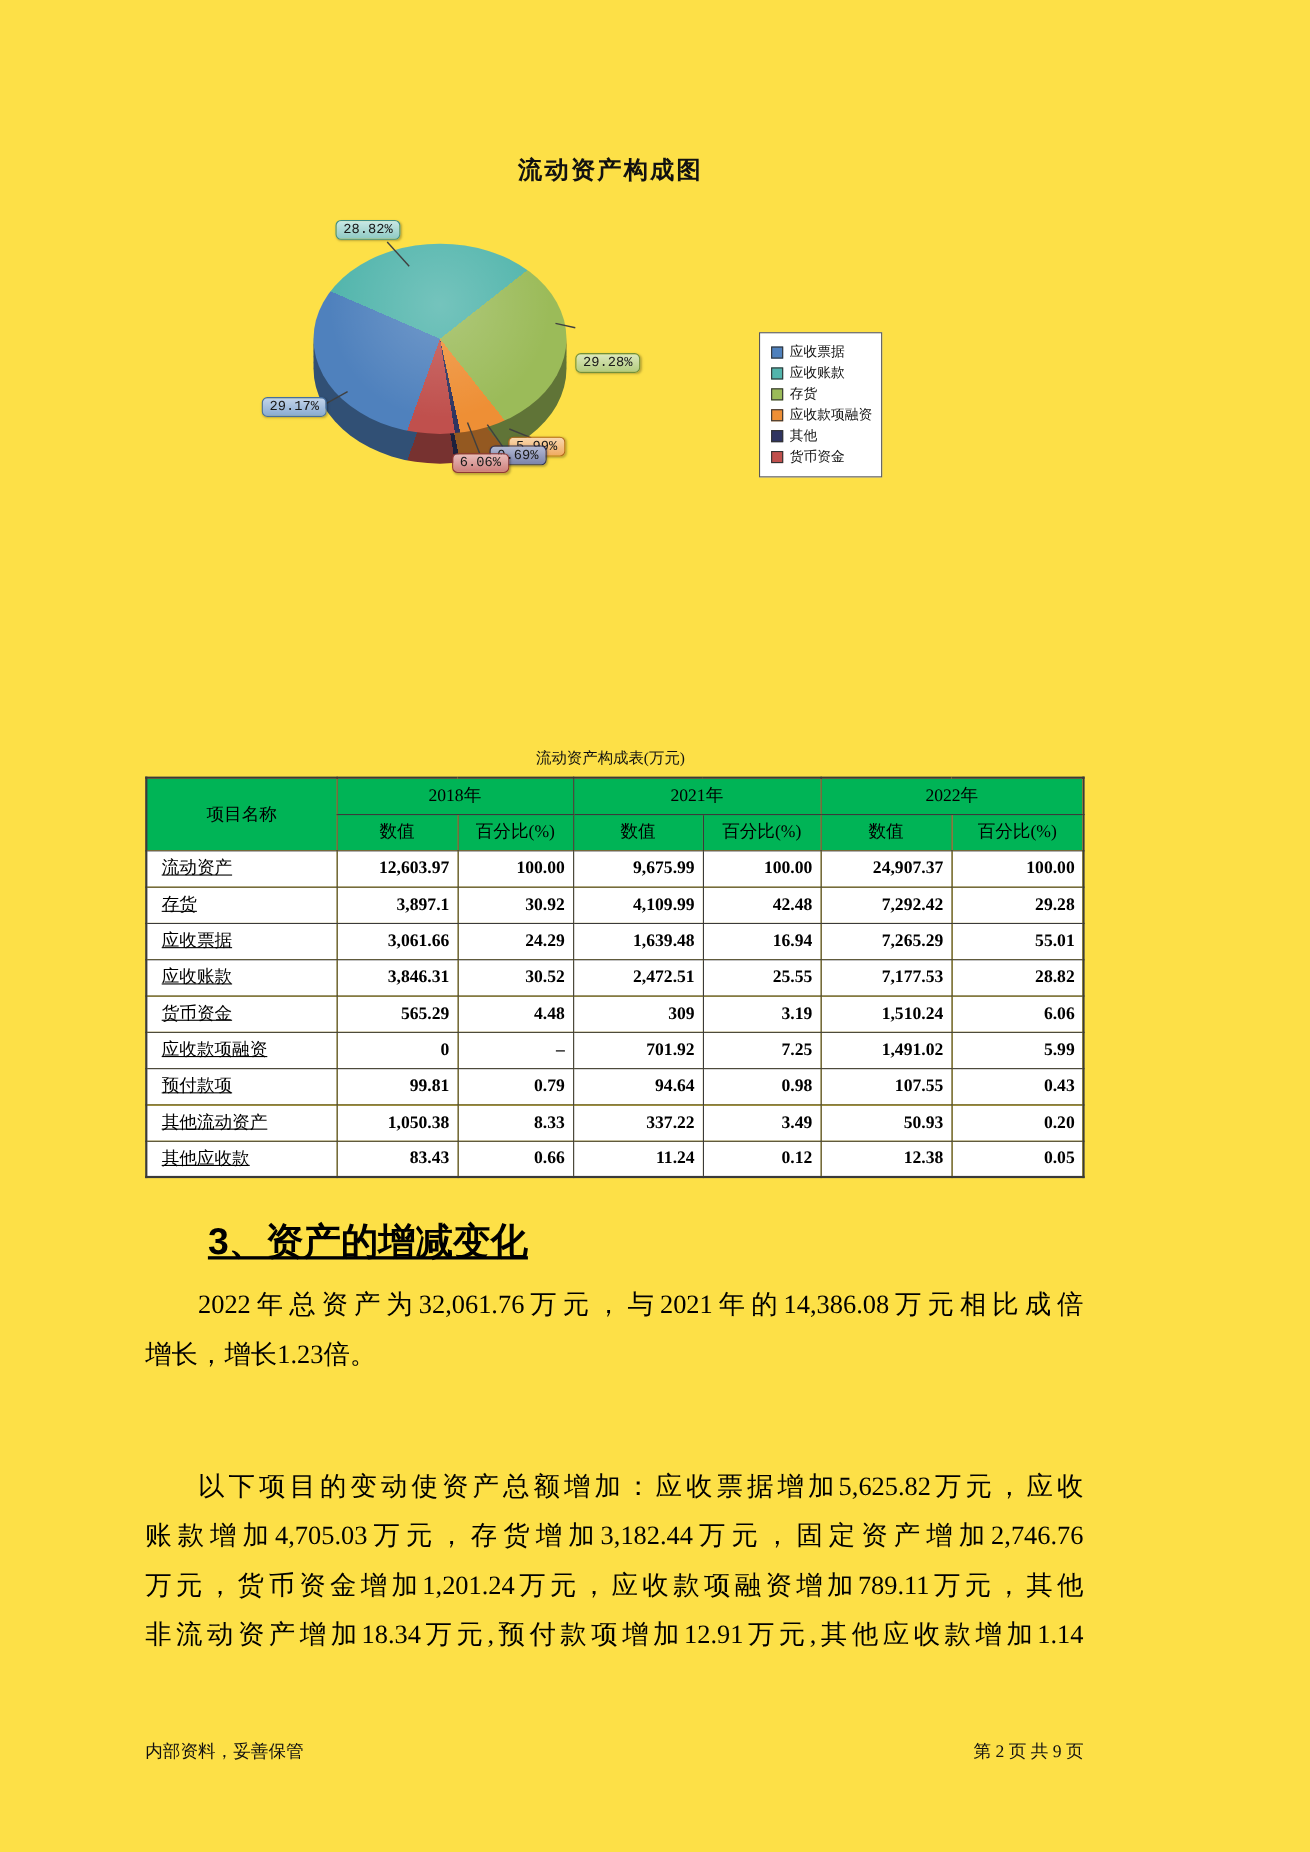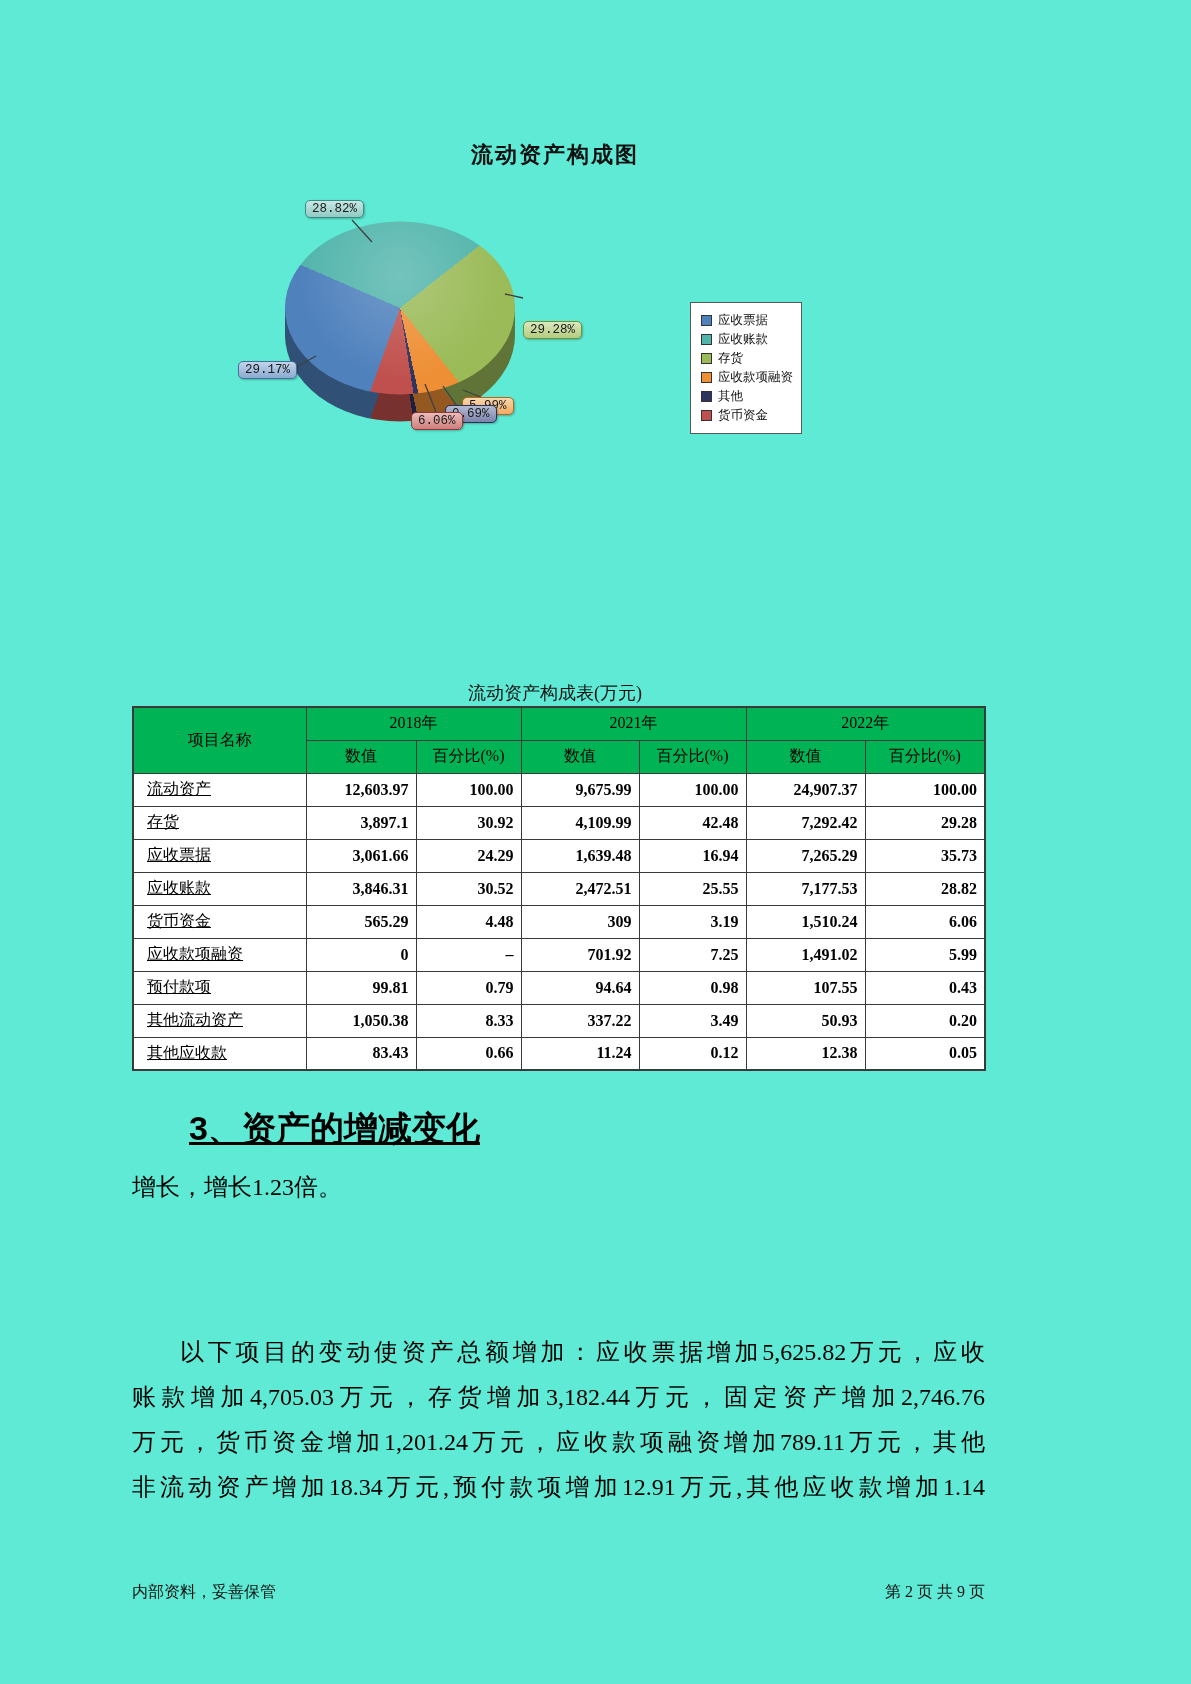--- a/index.html
+++ b/index.html
@@ -1,17 +1,17 @@
 <!DOCTYPE html>
 <html><head>
 <meta charset="utf-8">
 <style>
   * { margin:0; padding:0; box-sizing:border-box; }
   body { background:#e8e8e8; font-family:"Liberation Serif", serif; }
-  .page { position:relative; width:1191px; height:1684px; background:#5eead4; margin:0 auto; overflow:hidden; color:#000; }
+  .page { position:relative; width:1191px; height:1684px; background:#fde047; margin:0 auto; overflow:hidden; color:#000; }
 
   
   .chart-title { position:absolute; left:0; top:140px; width:1110px; text-align:center;
     font-family:"Liberation Sans", sans-serif; font-weight:700; font-size:22px; letter-spacing:2px; color:#111; }
 
   .pie-wrap { position:absolute; left:285px; top:193px; width:230px; height:230px; }
   .pie-layer { position:absolute; inset:0; border-radius:50%; }
   .pie-top { transform:scaleY(0.752); }
   .pie-top::after { content:""; position:absolute; inset:0; border-radius:50%;
     background:radial-gradient(ellipse at 50% 32%, rgba(255,255,255,.20), rgba(255,255,255,0) 62%); }
@@ -27,21 +27,21 @@
   .co-navy   { left:445px; top:405px; background:linear-gradient(#b4bad4,#7c84ab); border-color:#2c3055; z-index:2; }
   .co-red    { left:411px; top:412px; background:linear-gradient(#e9bcba,#cd7f7c); border-color:#8f3835; z-index:3; }
 
   .legend-box { position:absolute; left:690px; top:302px; width:112px; background:#fff;
     border:1px solid #595959; padding:8px 0 8px 10px; }
   .legend-item { display:flex; align-items:center; height:19px; }
   .legend-swatch { width:11px; height:11px; border:1px solid #333; margin-right:6px; flex:0 0 auto; }
   .legend-label { font-family:"Liberation Sans", sans-serif; font-size:12.5px; color:#111; white-space:nowrap; }
 
   
-  .table-title { position:absolute; left:0; top:681px; width:1110px; text-align:center; font-size:18px; color:#111; }
+  .table-title { position:absolute; left:0; top:681px; width:1110px; text-align:center; font-size:14px; color:#111; }
   table.data { position:absolute; left:132px; top:706px; width:852px; border-collapse:collapse; table-layout:fixed;
     border:2px solid #3a3a3a; font-size:16px; }
   table.data th, table.data td { border:1px solid #3a3a3a; overflow:hidden; }
   table.data th { background:#00B456; font-weight:400; text-align:center; height:33px; }
   table.data td { height:33px; background:#fff; }
   td.cell-name { text-align:left; padding-left:13px;text-decoration:underline; }
   td.cell-num  { text-align:right; padding-right:7px;font-weight:bold; }
 
   
   .heading { position:absolute; left:132px; width:853px; padding-left:57px;
@@ -165,21 +165,21 @@
           <td class="cell-num">7,292.42</td>
           <td class="cell-num">29.28</td>
         </tr>
         <tr>
           <td class="cell-name">应收票据</td>
           <td class="cell-num">3,061.66</td>
           <td class="cell-num">24.29</td>
           <td class="cell-num">1,639.48</td>
           <td class="cell-num">16.94</td>
           <td class="cell-num">7,265.29</td>
-          <td class="cell-num">35.73</td>
+          <td class="cell-num">55.01</td>
         </tr>
         <tr>
           <td class="cell-name">应收账款</td>
           <td class="cell-num">3,846.31</td>
           <td class="cell-num">30.52</td>
           <td class="cell-num">2,472.51</td>
           <td class="cell-num">25.55</td>
           <td class="cell-num">7,177.53</td>
           <td class="cell-num">28.82</td>
         </tr>
@@ -226,20 +226,21 @@
           <td class="cell-num">11.24</td>
           <td class="cell-num">0.12</td>
           <td class="cell-num">12.38</td>
           <td class="cell-num">0.05</td>
         </tr>
       </tbody>
   </table>
 
   <div class="heading h3">3、资产的增减变化</div>
   <div class="para p3">
+      <div class="tline indent">2022年总资产为32,061.76万元，与2021年的14,386.08万元相比成倍</div>
       <div class="tline short">增长，增长1.23倍。</div>
     </div>
   <div class="para p4">
       <div class="tline indent">以下项目的变动使资产总额增加：应收票据增加5,625.82万元，应收</div>
       <div class="tline">账款增加4,705.03万元，存货增加3,182.44万元，固定资产增加2,746.76</div>
       <div class="tline">万元，货币资金增加1,201.24万元，应收款项融资增加789.11万元，其他</div>
       <div class="tline">非流动资产增加18.34万元,预付款项增加12.91万元,其他应收款增加1.14</div>
     </div>
 
   <div class="footer-left">内部资料，妥善保管</div>

